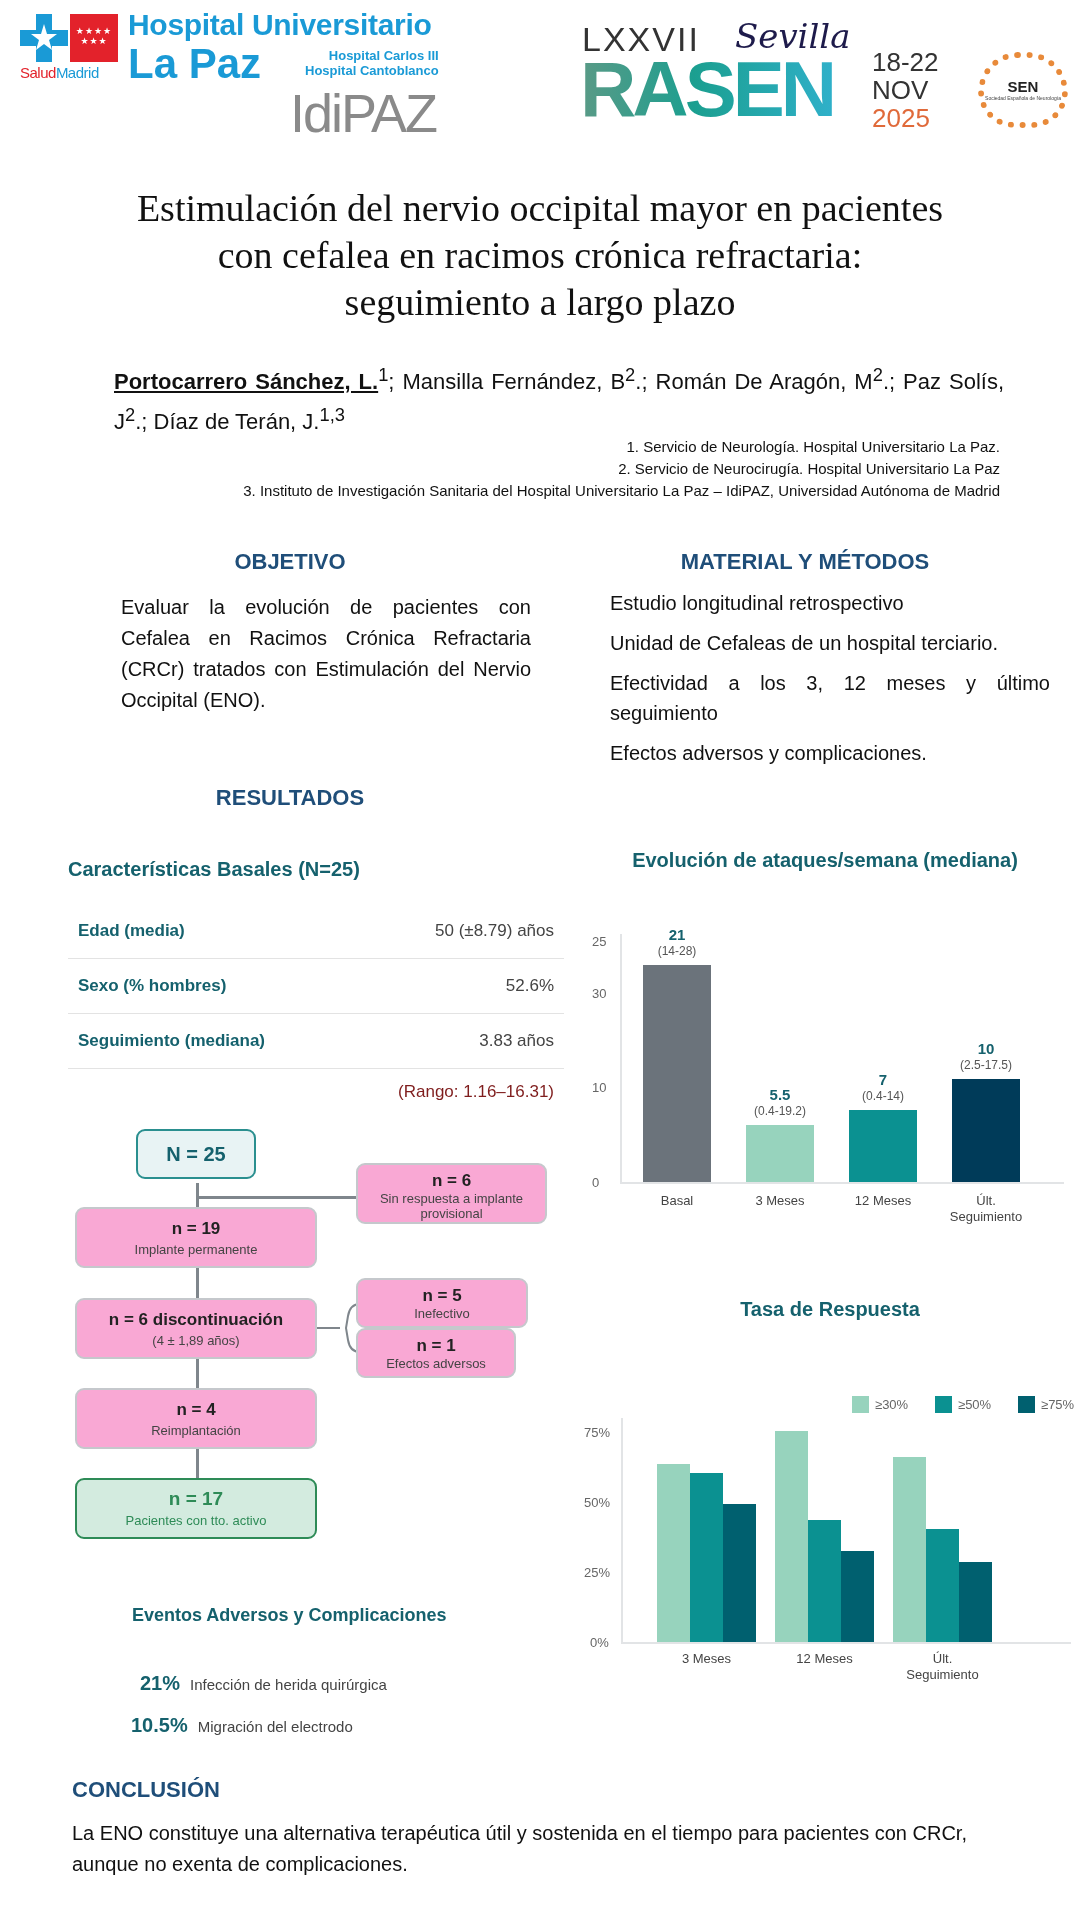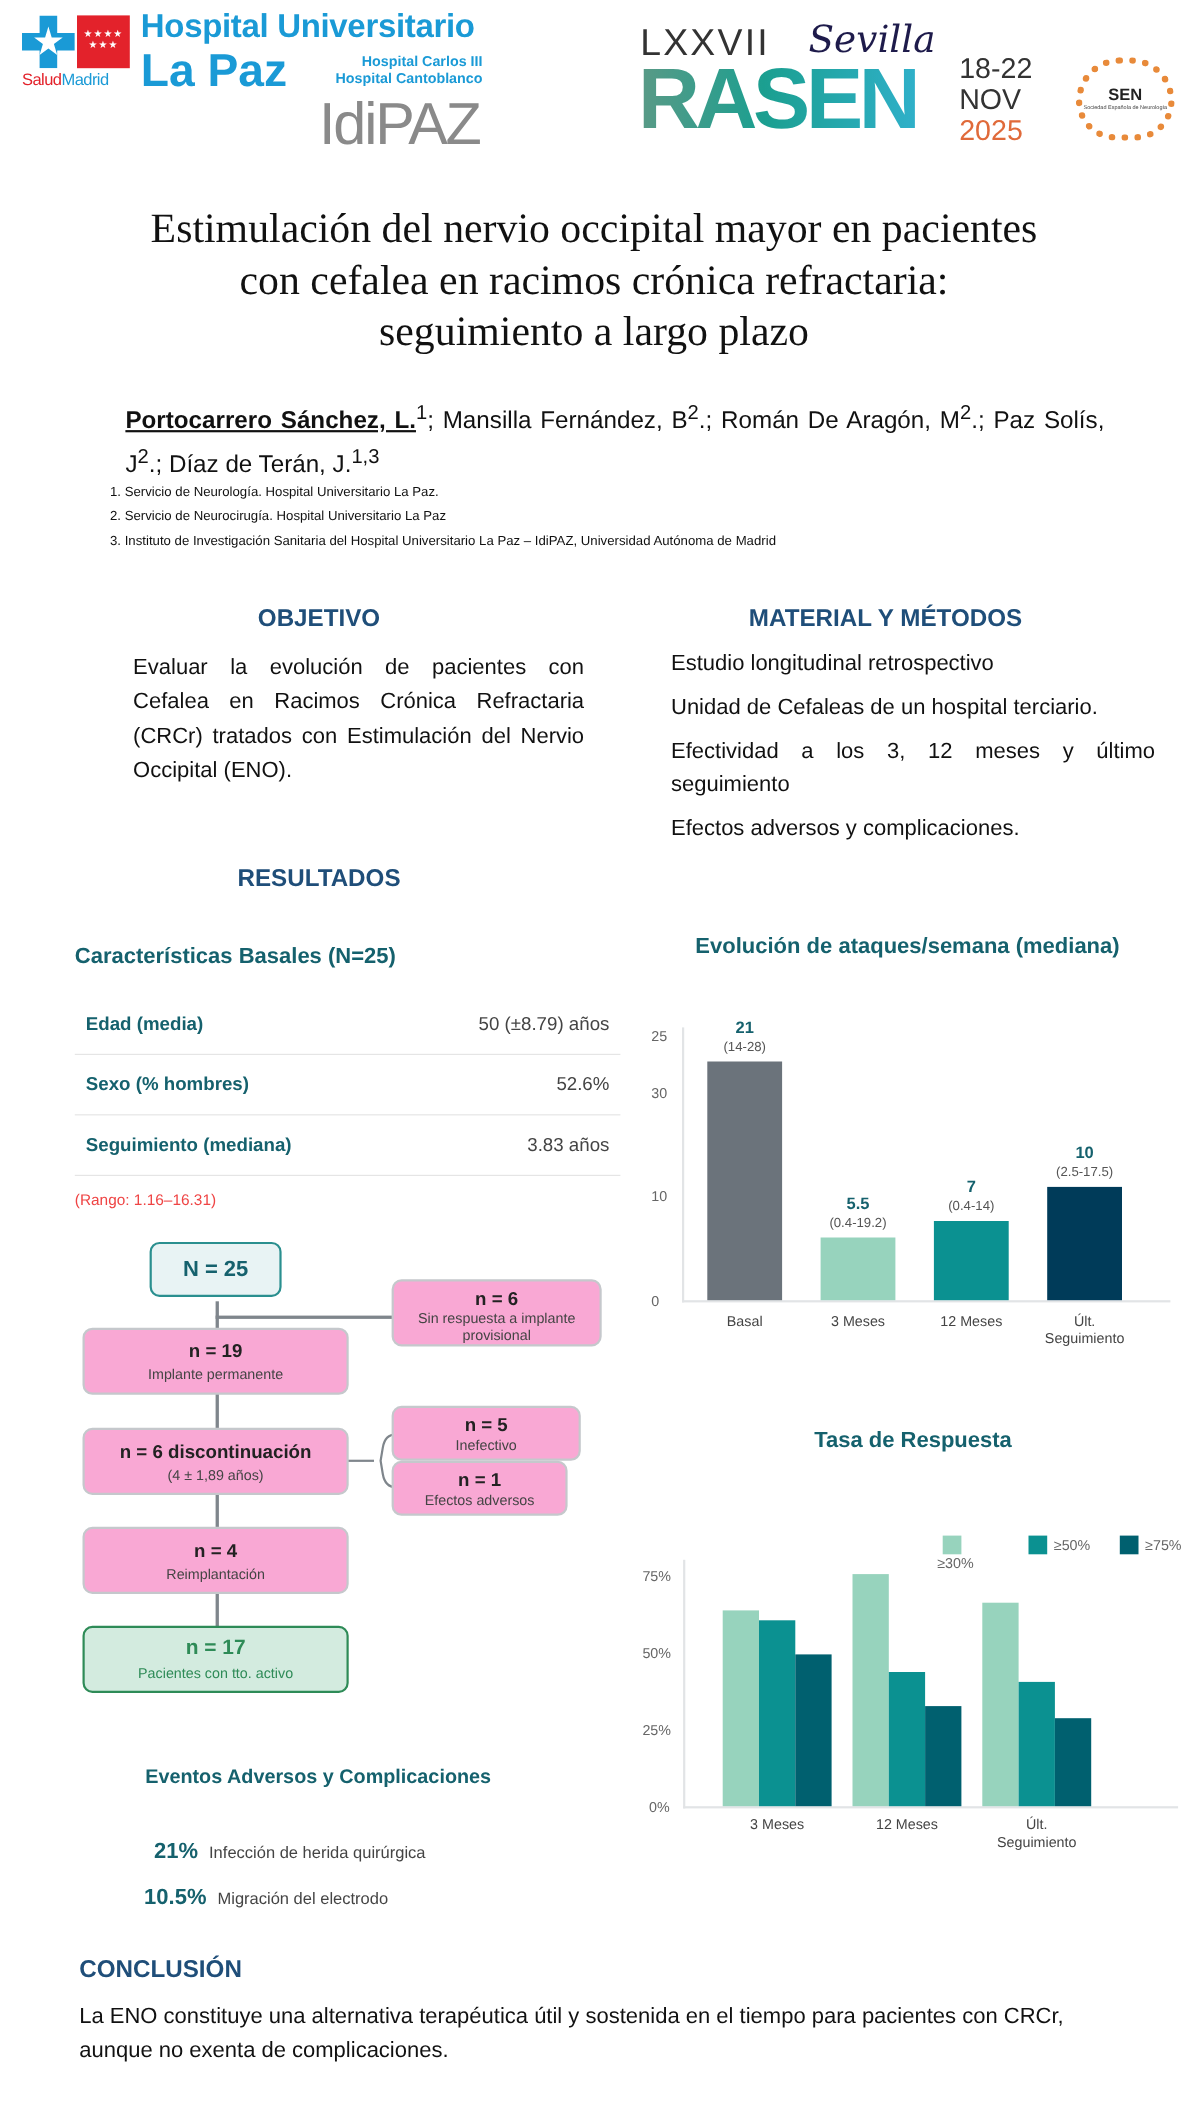--- a/index.html
+++ b/index.html
@@ -23,38 +23,38 @@
   .dates { left: 872px; top: 48px; font-size: 26px; color: #333; line-height: 28px; text-align: left; }
   .dates .year { color: #e06a3a; }
   .sen-logo { left: 978px; top: 52px; width: 90px; height: 76px; border: 6px dotted #e88a3a; border-radius: 42px 42px 38px 38px; }
   .sen-logo span { display: block; text-align: center; font-size: 15px; font-weight: bold; color: #222; margin-top: 20px; }
   .sen-logo small { display: block; text-align: center; font-size: 5px; color: #444; }
 
   
   .title { left: 60px; top: 185px; width: 960px; text-align: center; font-family: "Liberation Serif", serif; font-size: 38px; line-height: 47px; color: #111; }
   .authors { left: 114px; top: 358px; width: 890px; font-size: 22px; line-height: 33px; color: #111; text-align: justify; }
   .authors .first { font-weight: bold; text-decoration: underline; }
-  .affils { left: 100px; top: 436px; width: 900px; font-size: 12px; line-height: 22px; text-align: left; }
+  .affils { left: 100px; top: 436px; width: 900px; font-size: 15px; line-height: 22px; text-align: right; }
 
   
   .sec-head { font-size: 22px; font-weight: bold; color: #1f4e79; text-align: center; }
   .obj-head { left: 90px; top: 549px; width: 400px; }
   .mm-head { left: 600px; top: 549px; width: 410px; }
   .obj-text { left: 90px; top: 592px; width: 410px; font-size: 20px; line-height: 31px; text-align: justify; margin-left: 31px; }
   .mm-list { left: 610px; top: 588px; width: 440px; font-size: 20px; line-height: 30px; }
   .mm-list div { margin-bottom: 10px; text-align: justify; }
   .res-head { left: 120px; top: 785px; width: 340px; }
 
   
   .basal-title { left: 68px; top: 858px; font-size: 20px; font-weight: bold; color: #15616d; }
   .basal-table { left: 68px; top: 904px; width: 496px; }
   .basal-row { display: flex; justify-content: space-between; height: 55px; align-items: center; border-bottom: 1px solid #e3e3e3; padding: 0 10px; font-size: 17px; }
   .basal-row .k { font-weight: bold; color: #15616d; }
   .basal-row .v { color: #444; }
-  .basal-range { left: 68px; top: 1082px; width: 486px; text-align: left; font-size: 14px; color: #ef4444; }
+  .basal-range { left: 68px; top: 1082px; width: 486px; text-align: right; font-size: 17px; color: #7f1d1d; }
 
   
   .fc-box { position: absolute; border: 2px solid #c5c8cc; background: #f9a8d4; border-radius: 9px; text-align: center; color: #222; }
   .fc-box .n { font-size: 17px; font-weight: bold; display: block; }
   .fc-box .d { font-size: 13px; color: #444; display: block; line-height: 15px; }
   .fc-line { position: absolute; background: #7f868c; }
 
   
   .chart-title { font-size: 20px; font-weight: bold; color: #15616d; text-align: center; }
   .axis-label { position: absolute; font-size: 13px; color: #666; }
@@ -227,21 +227,21 @@
   <div class="bar-val" style="left:356px;top:121px;width:100px;"><span>10</span><span class="bar-range">(2.5-17.5)</span></div>
 
   <div class="x-lab" style="left:47px;top:273px;width:100px;">Basal</div>
   <div class="x-lab" style="left:150px;top:273px;width:100px;">3 Meses</div>
   <div class="x-lab" style="left:253px;top:273px;width:100px;">12 Meses</div>
   <div class="x-lab" style="left:366px;top:273px;width:80px;">Últ. Seguimiento</div>
 </div>
 
 <div class="abs chart-title" style="left:630px;top:1298px;width:400px;">Tasa de Respuesta</div>
 <div class="abs" style="left:580px;top:1380px;width:501px;height:320px;">
-  <div class="legend-item" style="left:272px;top:16px;flex-direction:column;">
+  <div class="legend-item" style="left:272px;top:16px;">
       <span class="legend-sw" style="background:#97d3bd;"></span>
       <span>≥30%</span>
     </div>
   <div class="legend-item" style="left:355px;top:16px;">
       <span class="legend-sw" style="background:#0b9191;"></span>
       <span>≥50%</span>
     </div>
   <div class="legend-item" style="left:438px;top:16px;">
       <span class="legend-sw" style="background:#00606f;"></span>
       <span>≥75%</span>

